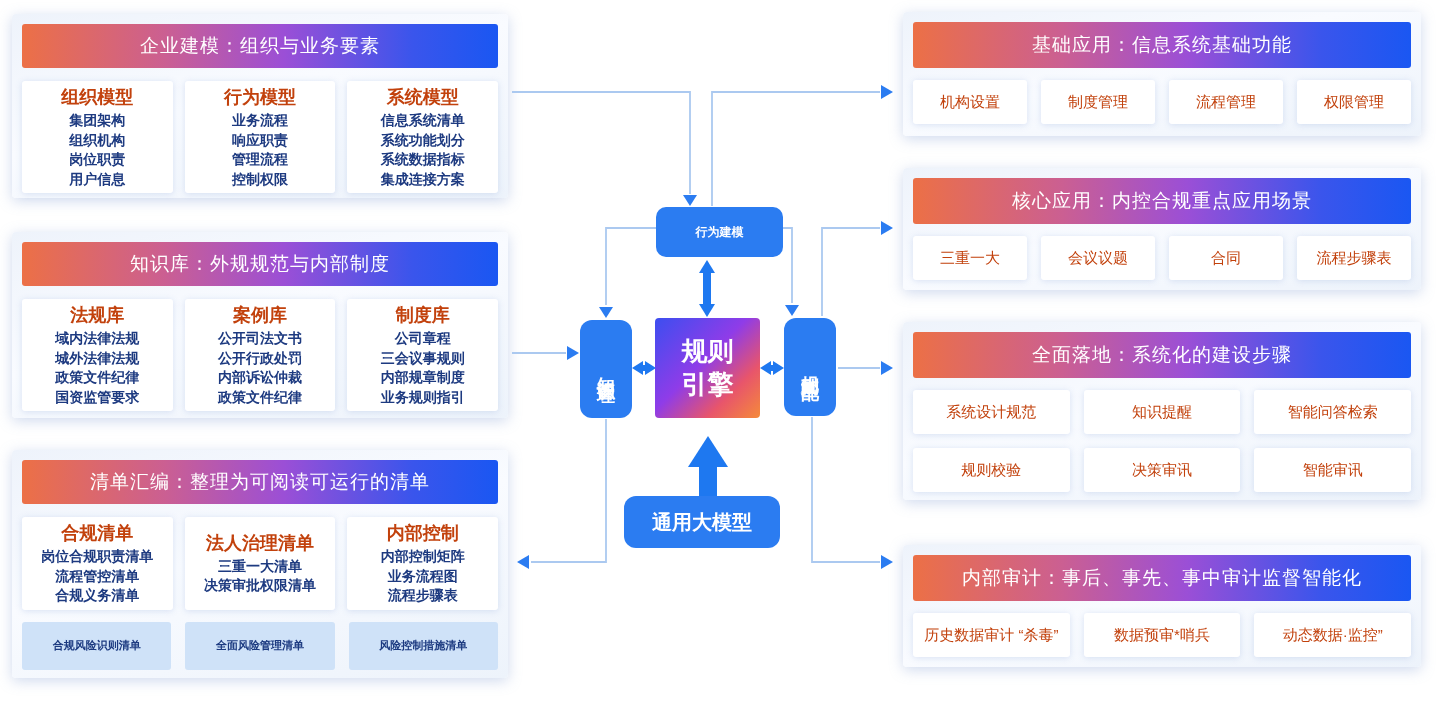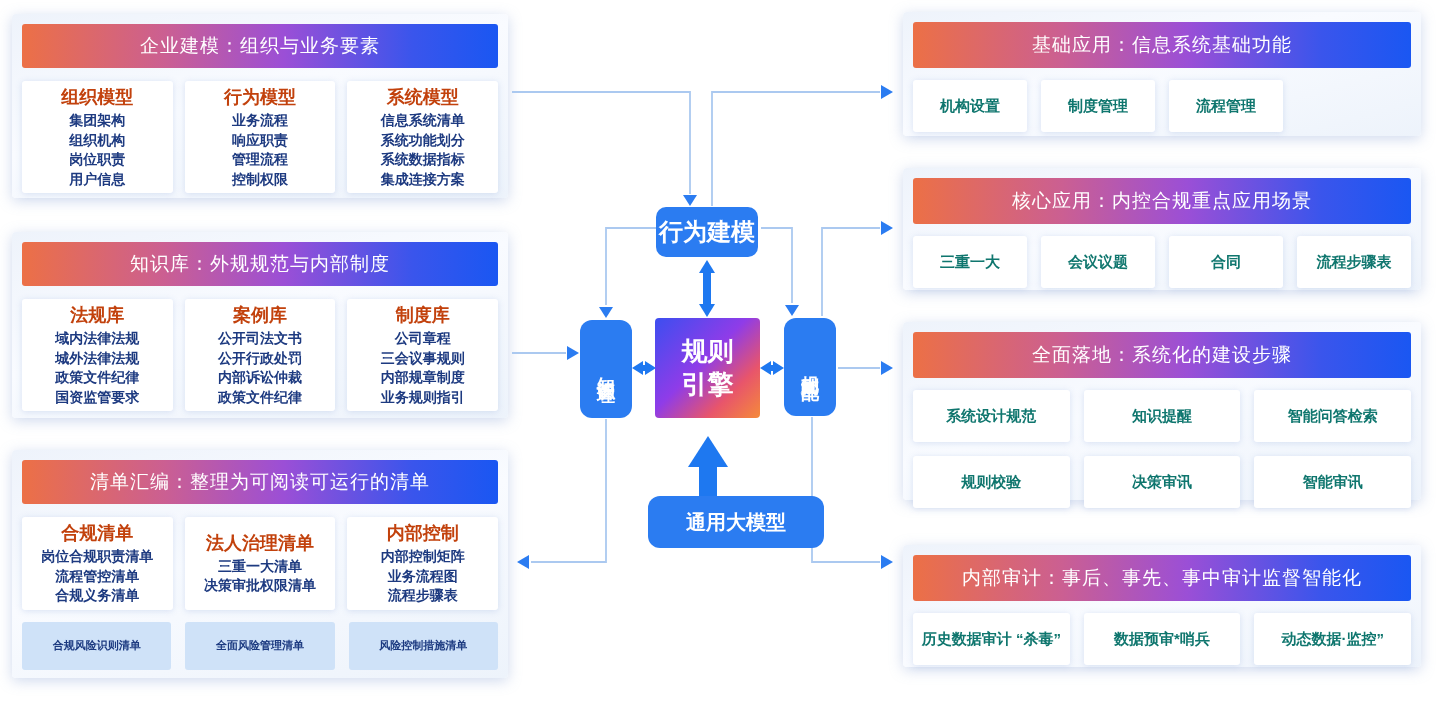--- a/index.html
+++ b/index.html
@@ -51,42 +51,42 @@
     display:flex;flex-direction:column;align-items:center;justify-content:center;
     padding:4px 2px;
   }
   .group-title{font-size:18px;font-weight:bold;color:#c2410c;margin-bottom:2px;}
   .group-item{font-size:14px;color:#1d3a80;line-height:19.5px;font-weight:600;}
 
   .items-grid{display:grid;gap:14px;margin-top:12px;}
   .cols-4{grid-template-columns:repeat(4,1fr);}
   .cols-3{grid-template-columns:repeat(3,1fr);}
   .item-box{
-    background:#ffffff;border-radius:3px;height:52px;
+    background:#ffffff;border-radius:3px;height:44px;
     box-shadow:0 1px 6px rgba(140,165,215,.3);
     display:flex;align-items:center;justify-content:center;
-    font-size:15px;font-weight:bold;color:#0f766e;
+    font-size:15px;font-weight:normal;color:#c2410c;
     text-align:center;
   }
   .footer-grid{display:grid;grid-template-columns:repeat(3,1fr);gap:14px;margin-top:12px;}
   .footer-box{
     background:#cfe2f8;border-radius:3px;height:48px;
     display:flex;align-items:center;justify-content:center;
     font-size:11px;font-weight:bold;color:#1c3a80;
   }
 
   
   .node{
     position:absolute;z-index:2;
     background:#2b7cf1;color:#ffffff;font-weight:bold;
     display:flex;align-items:center;justify-content:center;
     border-radius:10px;text-align:center;
   }
-  #node-behavior{left:656px;top:207px;width:102px;height:50px;font-size:24px;}
-  #node-llm{left:648px;top:496px;width:176px;height:52px;font-size:20px;border-radius:12px;}
+  #node-behavior{left:656px;top:207px;width:127px;height:50px;font-size:12px;}
+  #node-llm{left:624px;top:496px;width:156px;height:52px;font-size:20px;border-radius:12px;}
   .node-vertical{
     writing-mode:vertical-rl;text-orientation:upright;
     letter-spacing:3px;font-size:18px;border-radius:12px;
   }
   #node-knowledge{left:580px;top:320px;width:52px;height:98px;}
   #node-match{left:784px;top:318px;width:52px;height:98px;}
   #node-engine{
     left:655px;top:318px;width:105px;height:100px;
     border-radius:4px;
     background:linear-gradient(135deg,#3c4ef0 0%,#8f3ce8 45%,#e8556b 74%,#f58a3a 100%);
@@ -229,20 +229,21 @@
         <div class="footer-box">全面风险管理清单</div>
         <div class="footer-box">风险控制措施清单</div>
       </div>
     </div>
     <div class="panel panel-right" id="panel-right-0">
       <div class="panel-header">基础应用：信息系统基础功能</div>
       <div class="items-grid cols-4">
         <div class="item-box">机构设置</div>
         <div class="item-box">制度管理</div>
         <div class="item-box">流程管理</div>
+        <div class="item-box">权限管理</div>
       </div>
     </div>
     <div class="panel panel-right" id="panel-right-1">
       <div class="panel-header">核心应用：内控合规重点应用场景</div>
       <div class="items-grid cols-4">
         <div class="item-box">三重一大</div>
         <div class="item-box">会议议题</div>
         <div class="item-box">合同</div>
         <div class="item-box">流程步骤表</div>
       </div>

